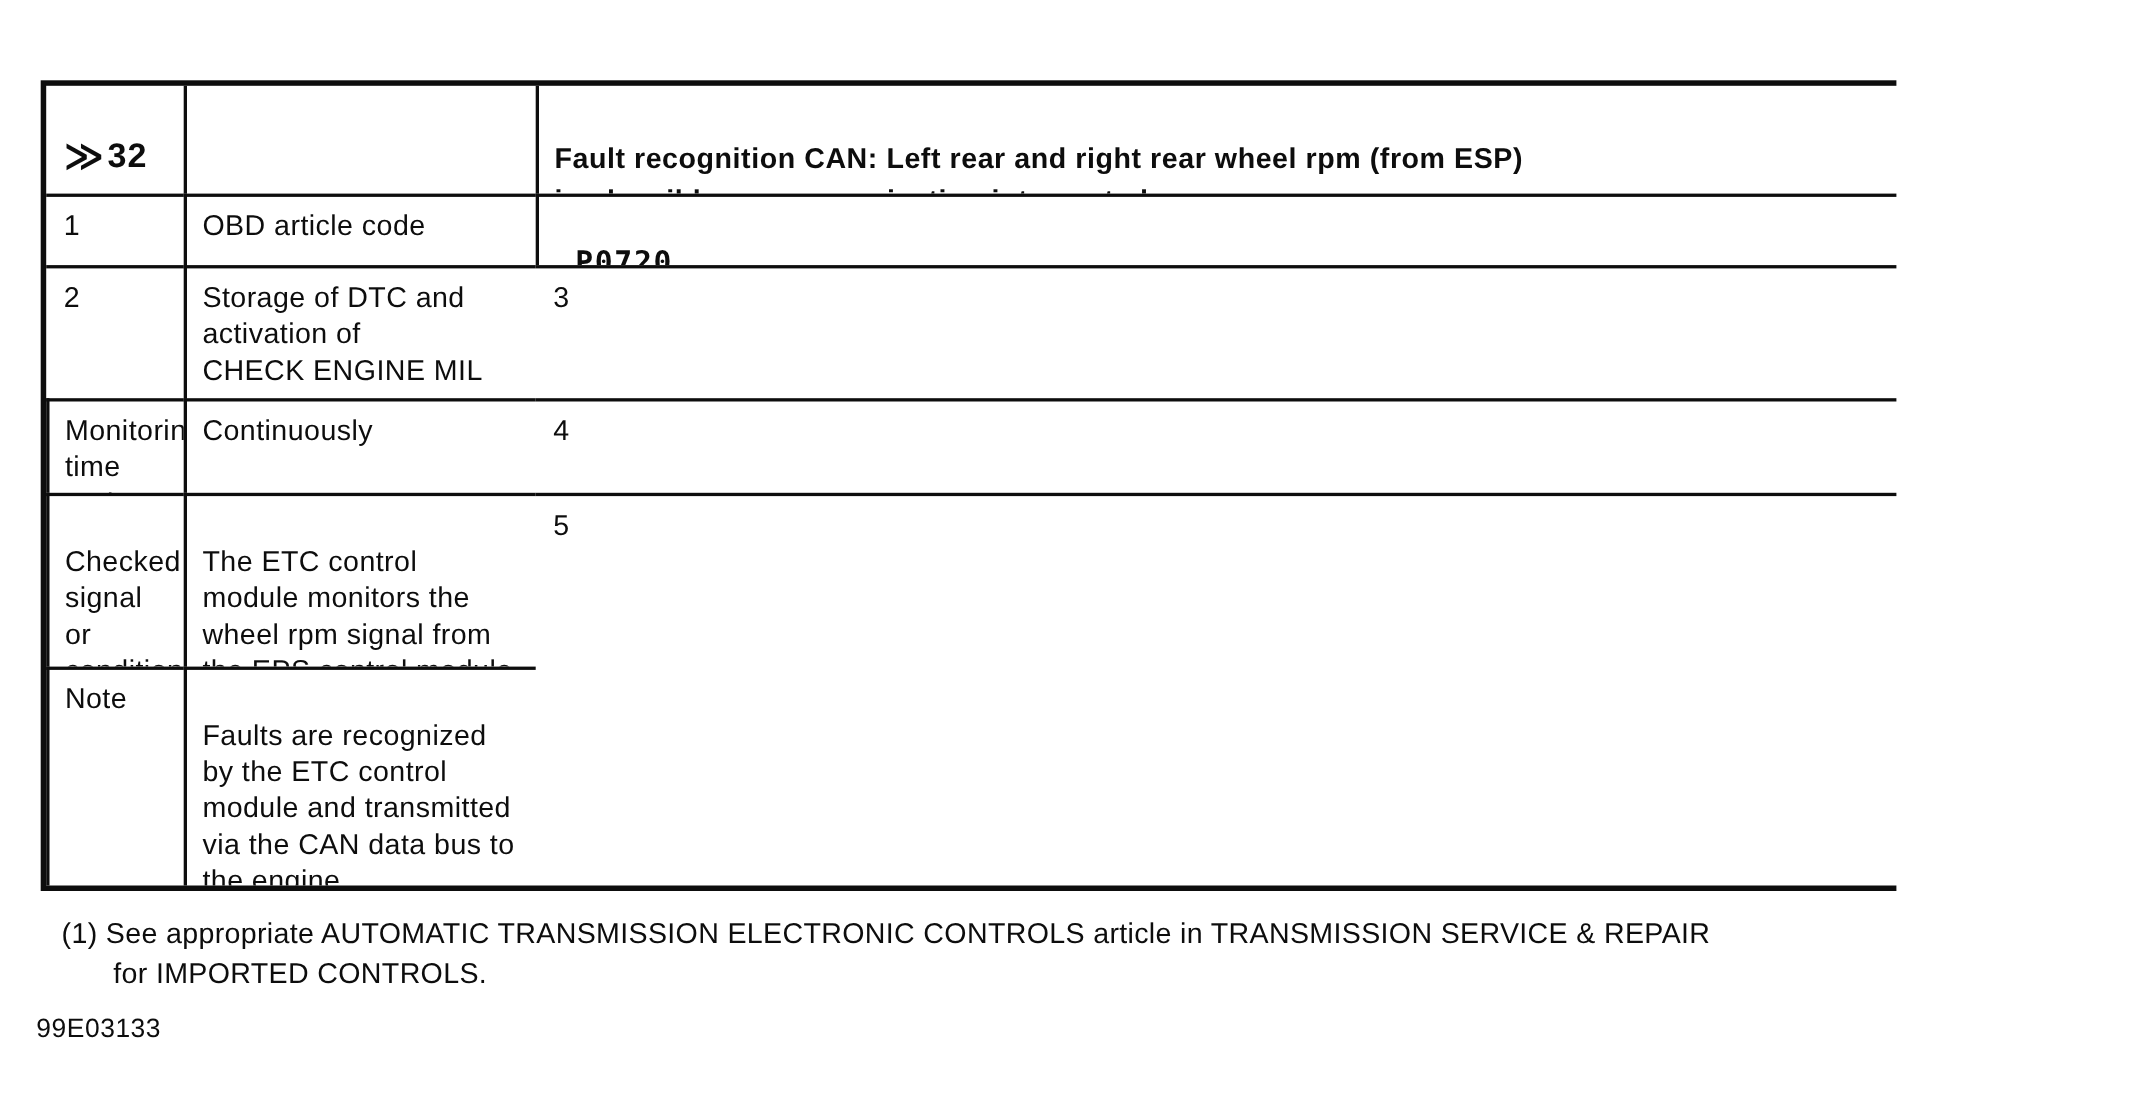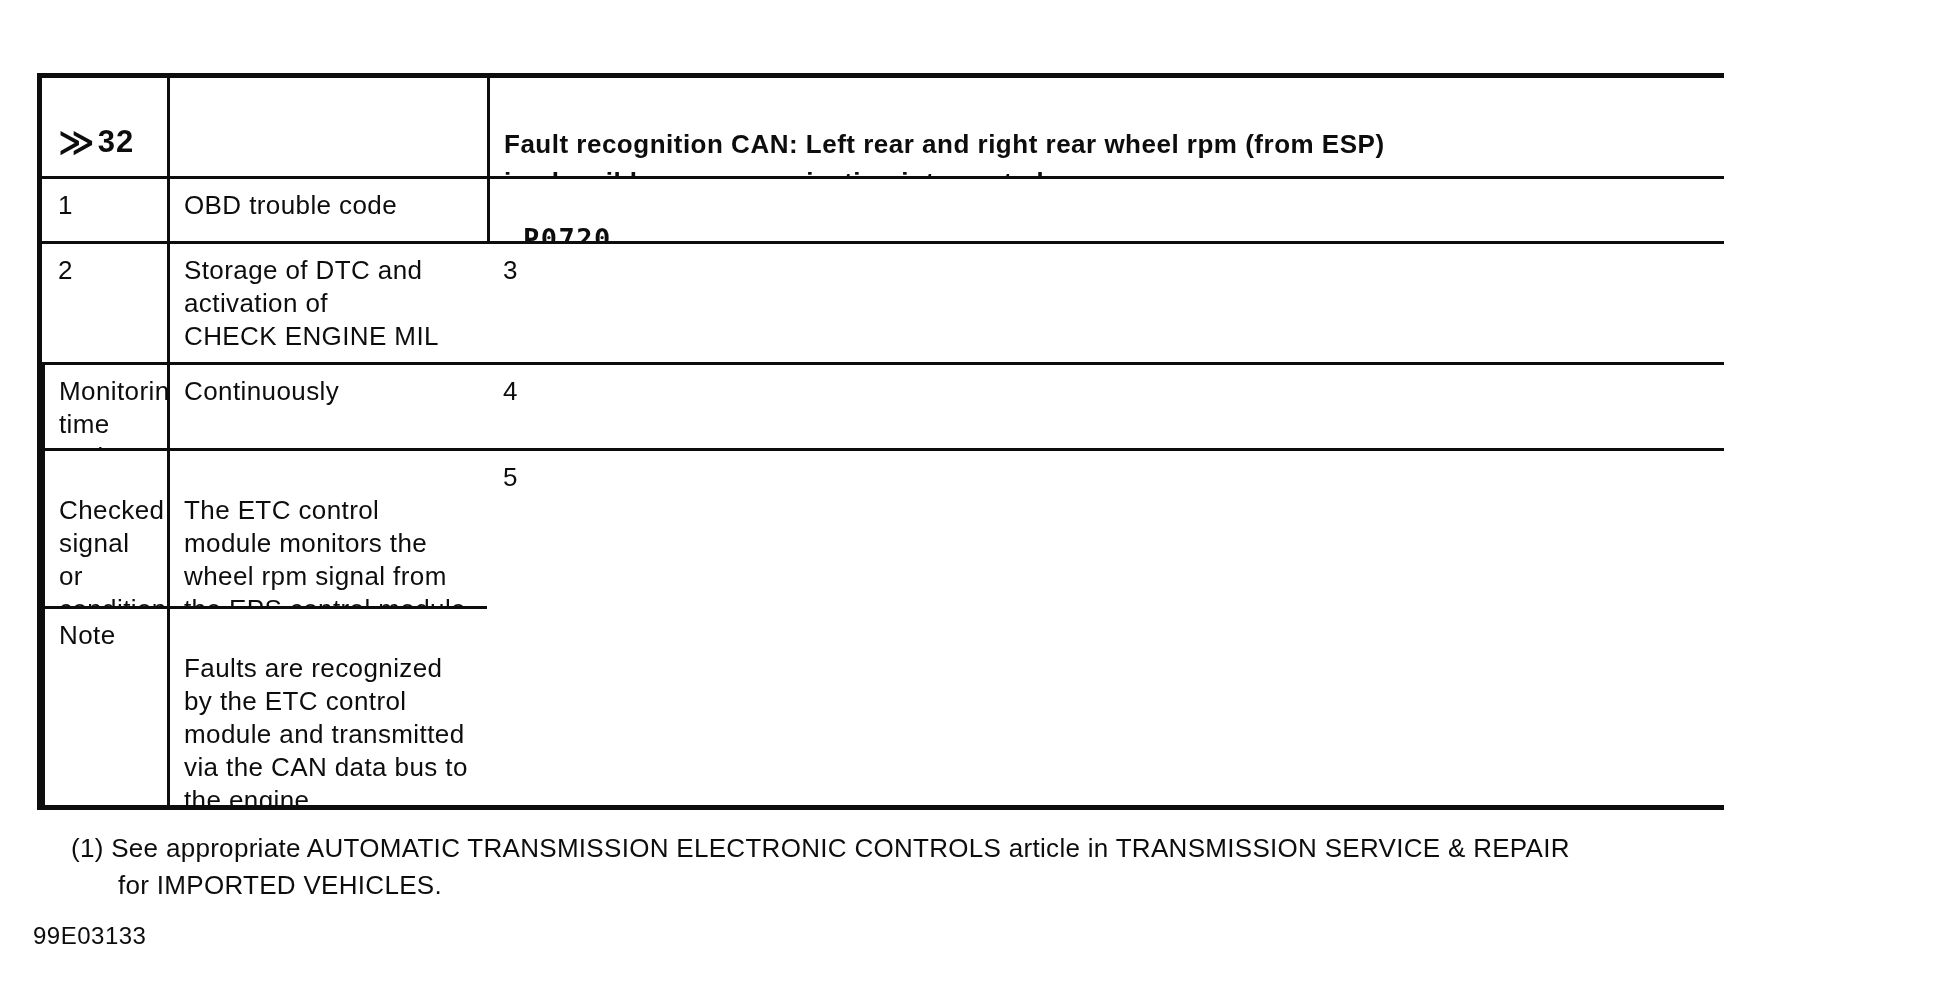--- a/index.html
+++ b/index.html
@@ -39,21 +39,21 @@
   .hdr-title{
     font-weight:bold;font-size:26px;line-height:38px;letter-spacing:0.5px;
     white-space:pre-line;
   }
   .code{
     font-family:"DejaVu Sans Mono","Liberation Mono",monospace;
     font-weight:bold;font-size:27px;letter-spacing:1.5px;margin-left:19px;
   }
   
   .footnote{
-    position:absolute;left:71px;top:830px;
+    position:absolute;left:56px;top:830px;
     font-size:26px;line-height:37px;letter-spacing:0.3px;
   }
   .footnote-l2{margin-left:47px;}
   .doc-number{
     position:absolute;left:33px;top:922px;
     font-size:24px;letter-spacing:0.5px;
   }
 </style>
 </head>
 <body>
@@ -65,21 +65,21 @@
     <div class="cell num-cell hdr-cell">
       <span class="hdr-num"><span class="hdr-marker">≫</span><span>32</span></span>
     </div>
     <div class="cell c2 hdr-cell"></div>
     <div class="cell c3 hdr-cell">
       <div class="hdr-title">Fault recognition CAN: Left rear and right rear wheel rpm (from ESP)
 implausible or communication interrupted</div>
     </div>
 
     <div class="cell num-cell rt">1</div>
-    <div class="cell c2 rt">OBD trouble code</div>
+    <div class="cell c2 rt">OBD article code</div>
     <div class="cell c3 rt">
       <span class="code">P0720</span>
     </div>
 
     <div class="cell num-cell rt">2</div>
     <div class="cell c2 rt">Storage of DTC and
 activation of
 CHECK ENGINE MIL</div>
 
     <div class="cell num-cell rt">3</div>
@@ -106,18 +106,18 @@
 control module. Fault storage and activation of the CHECK ENGINE MIL is accomplished by the engine
 control module.
 Additionally read ETC control module DTC memory,</div>
       
     </div>
 
   </div>
 
   <div class="footnote">
     <div>(1) See appropriate AUTOMATIC TRANSMISSION ELECTRONIC CONTROLS article in TRANSMISSION SERVICE &amp; REPAIR</div>
-    <div class="footnote-l2">for IMPORTED VEHICLES.</div>
+    <div class="footnote-l2">for IMPORTED CONTROLS.</div>
   </div>
 
   <div class="doc-number">99E03133</div>
 
 </div>
 
 </body></html>

